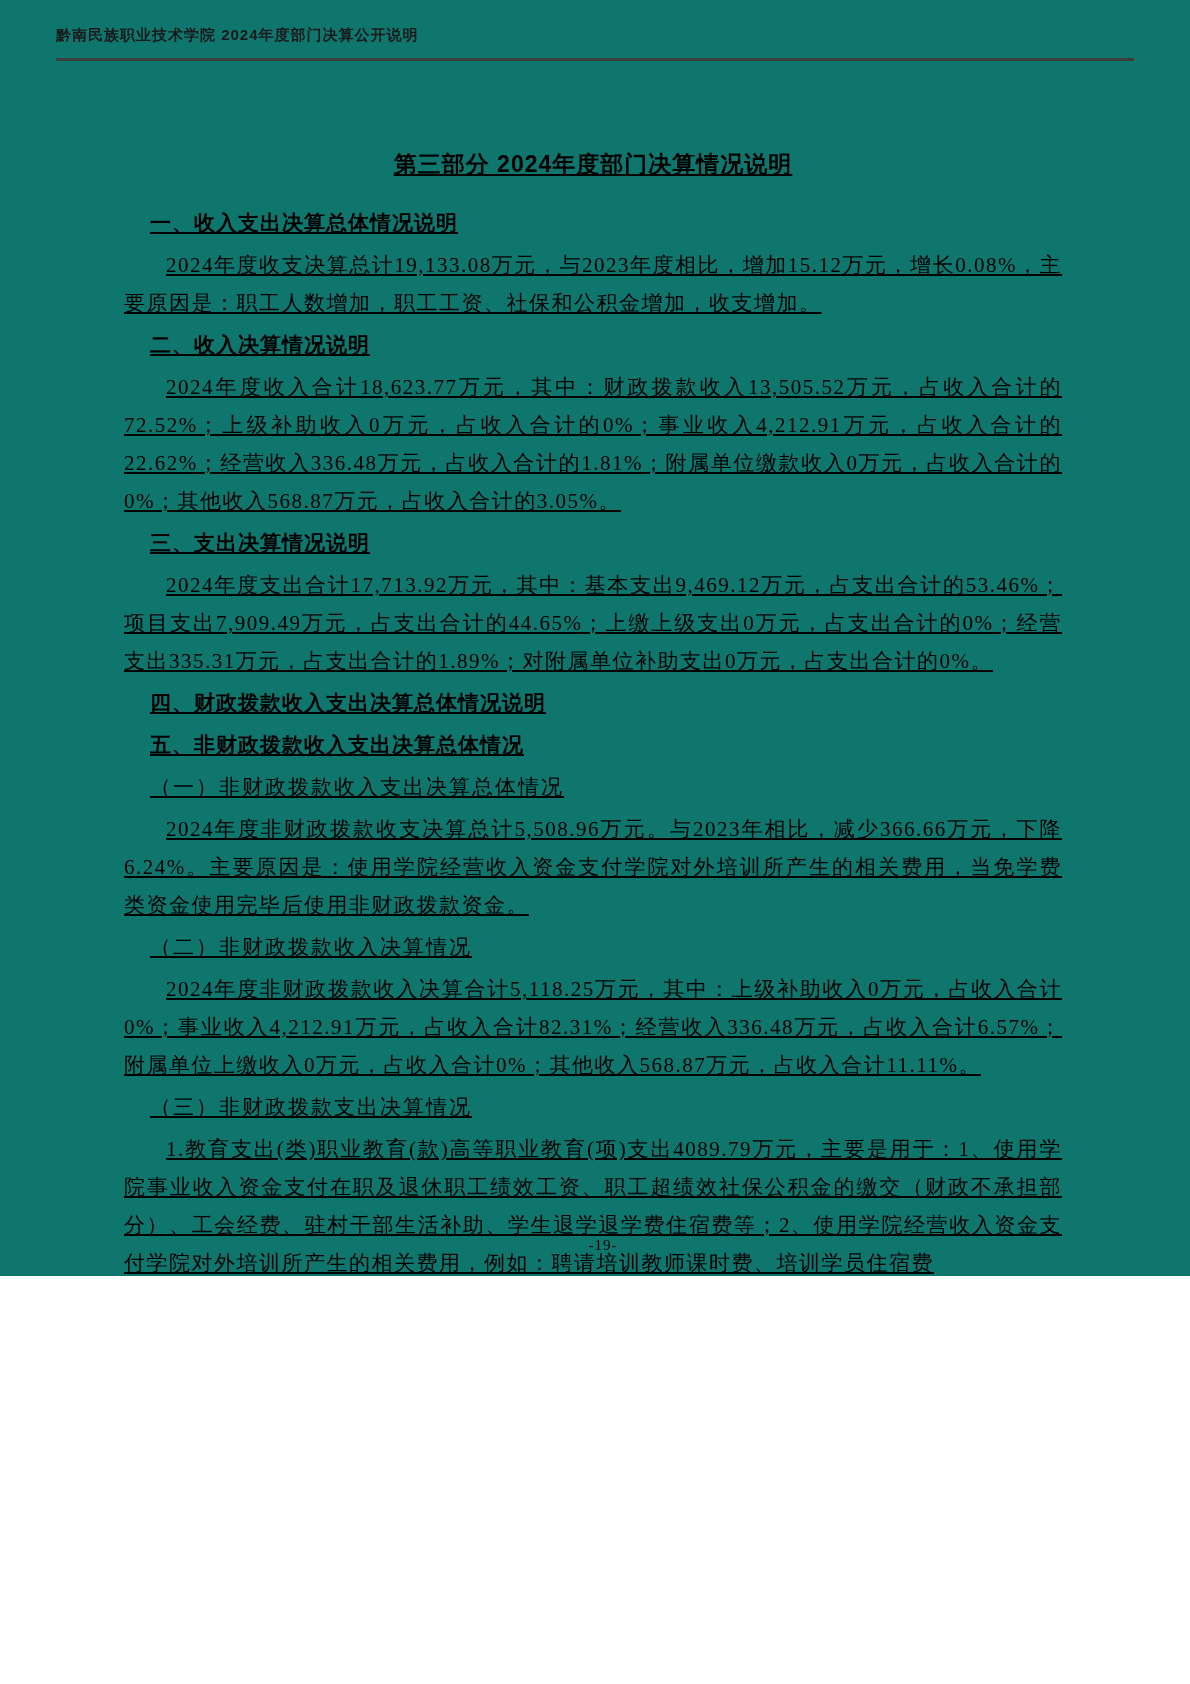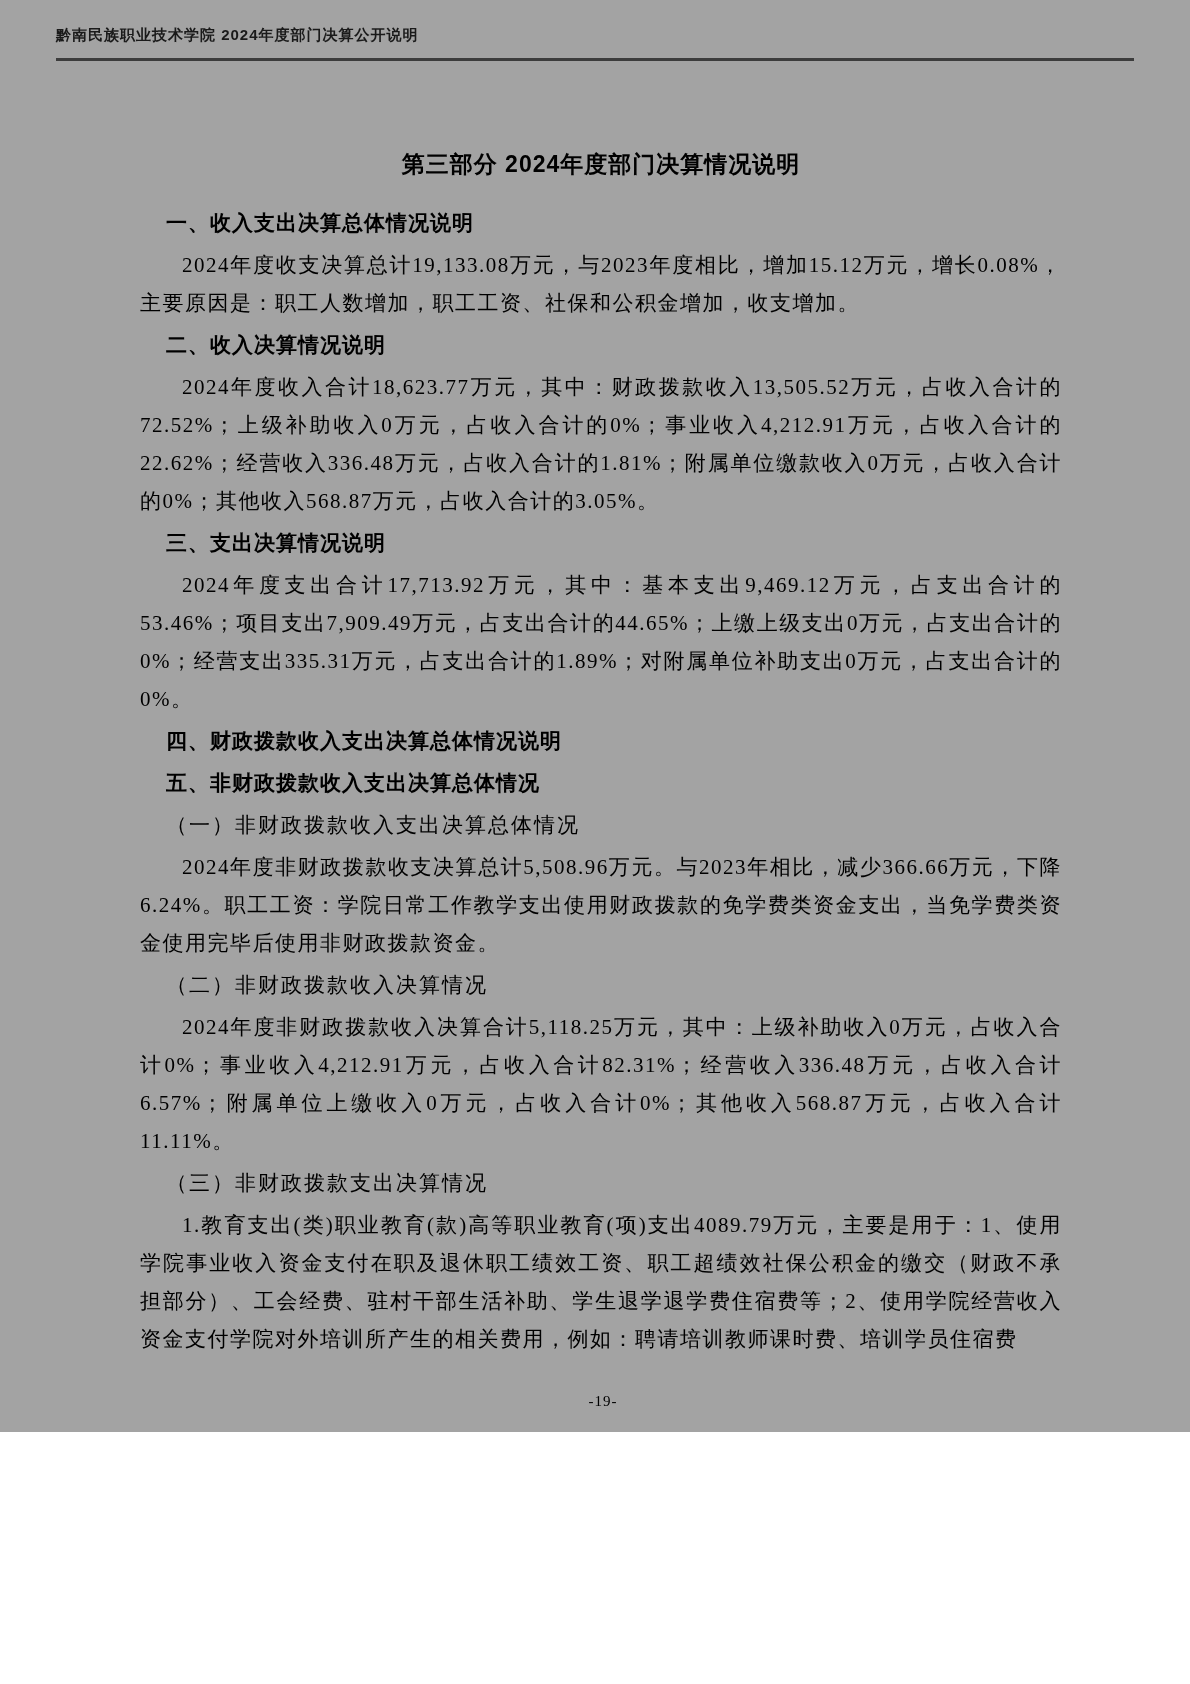--- a/index.html
+++ b/index.html
@@ -1,21 +1,21 @@
 <!DOCTYPE html>
 <html lang="zh"><head>
 <meta charset="utf-8">
 <style>
   * { box-sizing: border-box; }
   html, body { margin: 0; padding: 0; background: #ffffff; }
   .page {
     position: relative;
     width: 1190px;
-    height: 1432px;
-    background: #a3a3a3;
+    height: 1276px;
+    background: #0f766e;
     color: #000000;
     font-family: "Liberation Serif", serif;
     overflow: hidden;
   }
   .doc-header {
     position: absolute;
     top: 26px;
     left: 56px;
     right: 56px;
     font-family: "Liberation Sans", sans-serif;
@@ -28,22 +28,23 @@
     position: absolute;
     top: 58px;
     left: 56px;
     right: 56px;
     height: 0;
     border-top: 3px solid #3c3c3c;
   }
   .content {
     position: absolute;
     top: 148px;
-    left: 124px;
+    left: 108px;
     right: 112px;
+    text-decoration: underline;
   }
   .doc-title {
     text-align: center;
     font-family: "Liberation Sans", sans-serif;
     font-weight: 700;
     font-size: 23px;
     letter-spacing: 1px;
     margin: 0 0 24px 0;
     line-height: 32px;
   }
@@ -99,21 +100,21 @@
     <div class="para">2024年度收入合计18,623.77万元，其中：财政拨款收入13,505.52万元，占收入合计的72.52%；上级补助收入0万元，占收入合计的0%；事业收入4,212.91万元，占收入合计的22.62%；经营收入336.48万元，占收入合计的1.81%；附属单位缴款收入0万元，占收入合计的0%；其他收入568.87万元，占收入合计的3.05%。</div>
 
     <div class="h1">三、支出决算情况说明</div>
     <div class="para">2024年度支出合计17,713.92万元，其中：基本支出9,469.12万元，占支出合计的53.46%；项目支出7,909.49万元，占支出合计的44.65%；上缴上级支出0万元，占支出合计的0%；经营支出335.31万元，占支出合计的1.89%；对附属单位补助支出0万元，占支出合计的0%。</div>
 
     <div class="h1">四、财政拨款收入支出决算总体情况说明</div>
 
     <div class="h1">五、非财政拨款收入支出决算总体情况</div>
 
     <div class="sub">（一）非财政拨款收入支出决算总体情况</div>
-    <div class="para">2024年度非财政拨款收支决算总计5,508.96万元。与2023年相比，减少366.66万元，下降6.24%。职工工资：学院日常工作教学支出使用财政拨款的免学费类资金支出，当免学费类资金使用完毕后使用非财政拨款资金。</div>
+    <div class="para">2024年度非财政拨款收支决算总计5,508.96万元。与2023年相比，减少366.66万元，下降6.24%。主要原因是：使用学院经营收入资金支付学院对外培训所产生的相关费用，当免学费类资金使用完毕后使用非财政拨款资金。</div>
 
     <div class="sub">（二）非财政拨款收入决算情况</div>
     <div class="para">2024年度非财政拨款收入决算合计5,118.25万元，其中：上级补助收入0万元，占收入合计0%；事业收入4,212.91万元，占收入合计82.31%；经营收入336.48万元，占收入合计6.57%；附属单位上缴收入0万元，占收入合计0%；其他收入568.87万元，占收入合计11.11%。</div>
 
     <div class="sub">（三）非财政拨款支出决算情况</div>
     <div class="para">1.教育支出(类)职业教育(款)高等职业教育(项)支出4089.79万元，主要是用于：1、使用学院事业收入资金支付在职及退休职工绩效工资、职工超绩效社保公积金的缴交（财政不承担部分）、工会经费、驻村干部生活补助、学生退学退学费住宿费等；2、使用学院经营收入资金支付学院对外培训所产生的相关费用，例如：聘请培训教师课时费、培训学员住宿费</div>
   </div>
 
   <div class="footer">-19-</div>
 

